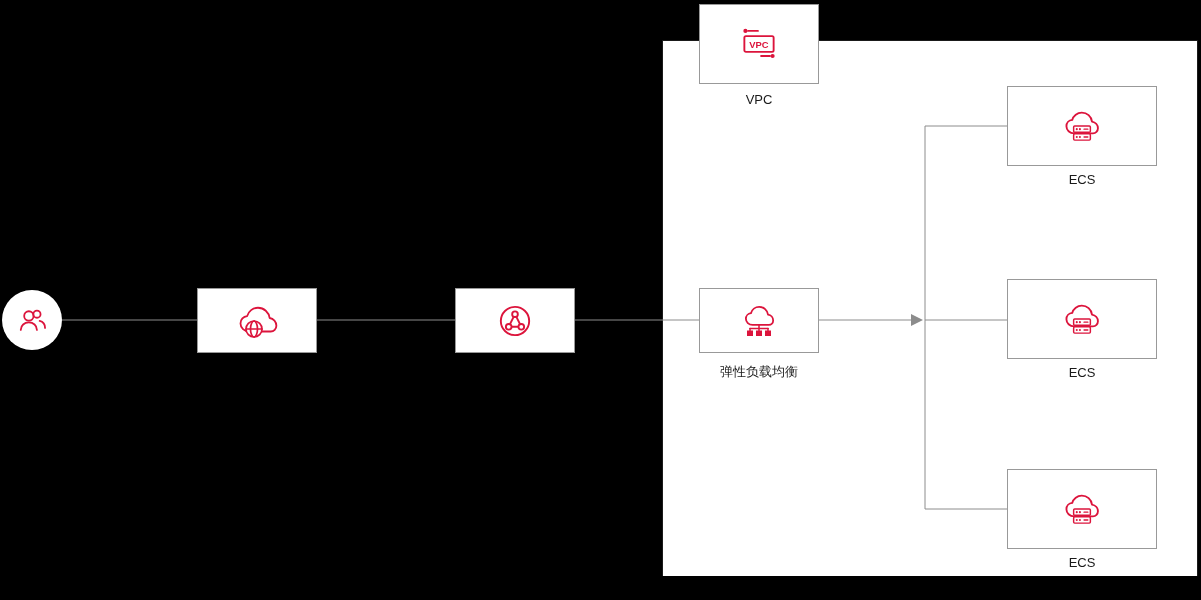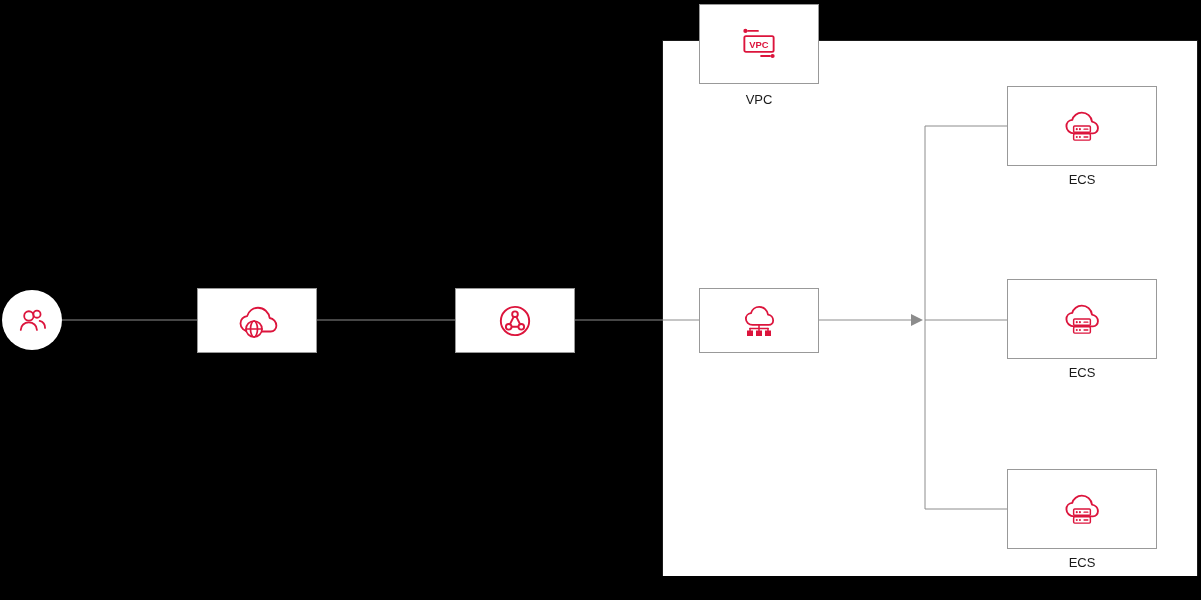--- a/index.html
+++ b/index.html
@@ -162,20 +162,21 @@
           <line x1="13" y1="27.5" x2="13" y2="29.5"></line>
           <line x1="31" y1="27.5" x2="31" y2="29.5"></line>
           <line x1="22" y1="27.5" x2="22" y2="29.5"></line>
         </g>
         <rect x="10" y="29.5" width="6" height="5.5" fill="currentColor" stroke="none"></rect>
         <rect x="19" y="29.5" width="6" height="5.5" fill="currentColor" stroke="none"></rect>
         <rect x="28" y="29.5" width="6" height="5.5" fill="currentColor" stroke="none"></rect>
       </svg>
     </span>
   </div>
+  <div class="node-label" style="left:659px; top:364px; width:200px;">弹性负载均衡</div>
 
   <div class="node-box" style="left:1007px; top:86px; width:150px; height:80px;">
     <span class="icon">
       <svg width="46" height="42" viewBox="0 0 44 40" stroke-linecap="round" stroke-linejoin="round">
         <g transform="translate(5,4) scale(1.05)" stroke-width="1.7">
           <use href="#cloud-shape"></use>
         </g>
         <g stroke-width="1.4">
           <rect x="14" y="20" width="16" height="6" rx="1" fill="#ffffff"></rect>
           <rect x="14" y="27.5" width="16" height="6" rx="1" fill="#ffffff"></rect>

